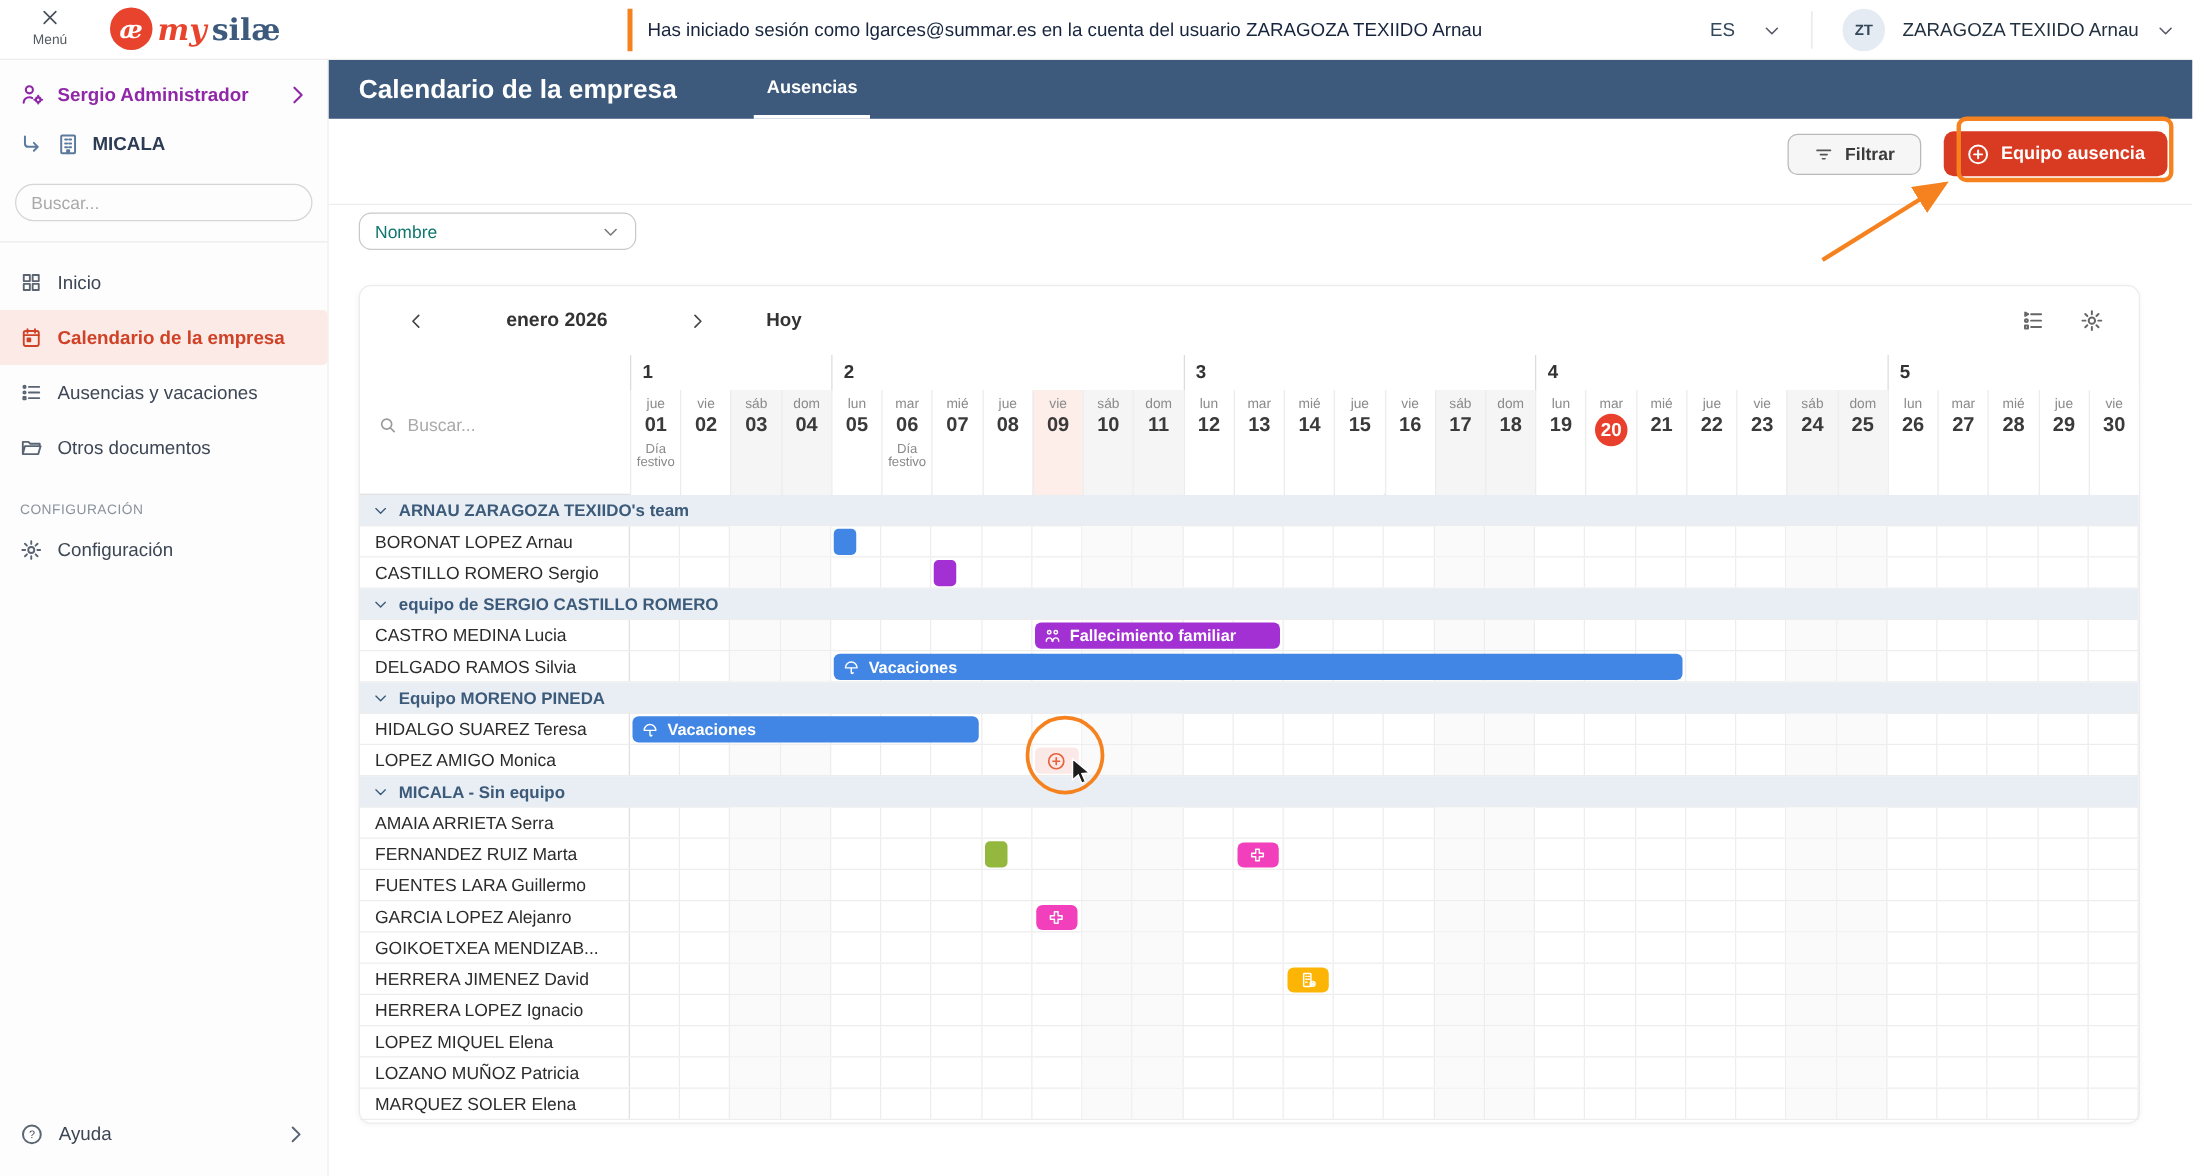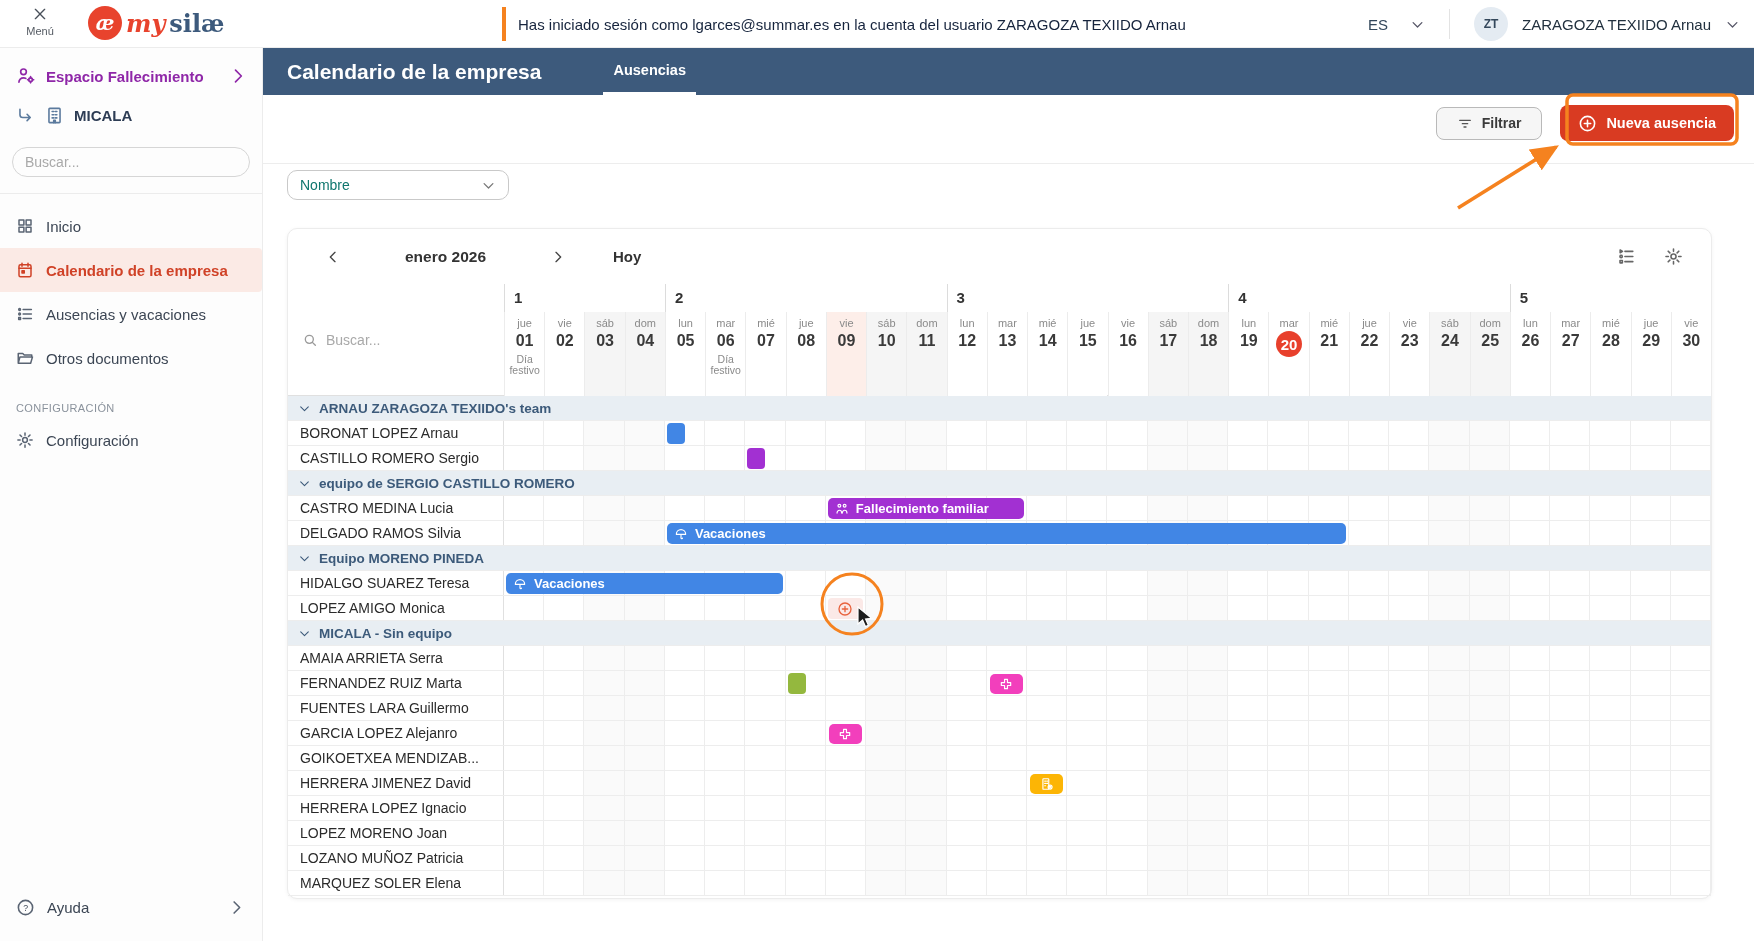--- a/index.html
+++ b/index.html
@@ -180,21 +180,21 @@
   <div class="sidebar">
     <div class="ws-row">
       <span class="icn">
           <svg viewBox="0 0 24 24" stroke="currentColor">
             <circle cx="9" cy="7" r="3.4"></circle>
             <path d="M3.5 19.5c0-3.2 2.4-5.3 5.5-5.3 1 0 2 .2 2.8.7"></path>
             <circle cx="17.5" cy="16.5" r="2.2"></circle>
             <path d="M17.5 12.8v1.5 M17.5 18.7v1.5 M13.8 16.5h1.5 M19.7 16.5h1.5"></path>
           </svg>
         </span>
-      <span class="lbl">Espacio Fallecimiento</span>
+      <span class="lbl">Sergio Administrador</span>
       <span class="chev icn">
           <svg viewBox="0 0 24 24" stroke="currentColor">
             <path d="M9 5 L16 12 L9 19"></path>
           </svg>
         </span>
     </div>
     <div class="co-row">
       <span class="icn">
           <svg viewBox="0 0 24 24" stroke="currentColor">
             <path d="M5 4v7c0 2.2 1.3 3.5 3.5 3.5H18 M14 10.5 L18 14.5 L14 18.5"></path>
@@ -295,21 +295,21 @@
           </span>
         <span>Filtrar</span>
       </div>
       <div class="btn btn-new">
         <span class="icn">
             <svg viewBox="0 0 24 24" stroke="currentColor">
               <circle cx="12" cy="12" r="9"></circle>
               <path d="M12 8v8 M8 12h8"></path>
             </svg>
           </span>
-        <span>Nueva ausencia</span>
+        <span>Equipo ausencia</span>
       </div>
     </div>
     <div class="main-div"></div>
     <div class="name-select">
       <span class="ph">Nombre</span>
       <span class="icn">
           <svg viewBox="0 0 24 24" stroke="currentColor">
             <path d="M5 9 L12 16 L19 9"></path>
           </svg>
         </span>
@@ -1035,21 +1035,21 @@
             <div class="body-cell" style="left:1020.6666666666667px;width:40.233333333333334px;"></div>
             <div class="body-cell" style="left:1060.9px;width:40.233333333333334px;"></div>
             <div class="body-cell" style="left:1101.1333333333332px;width:40.233333333333334px;"></div>
             <div class="body-cell weekend" style="left:1141.3666666666668px;width:40.233333333333334px;"></div>
             <div class="body-cell weekend" style="left:1181.6px;width:40.233333333333334px;"></div>
             <div class="body-cell" style="left:1221.8333333333335px;width:40.233333333333334px;"></div>
             <div class="body-cell" style="left:1262.0666666666666px;width:40.233333333333334px;"></div>
             <div class="body-cell" style="left:1302.3px;width:40.233333333333334px;"></div>
             <div class="body-cell" style="left:1342.5333333333333px;width:40.233333333333334px;"></div>
             <div class="body-cell" style="left:1382.7666666666667px;width:40.233333333333334px;"></div>
-            <div class="person-name">LOPEZ MORENO Joan</div>
+            <div class="person-name">LOPEZ MIQUEL Elena</div>
           </div>
           <div class="cal-row">
             <div class="body-cell" style="left:216px;width:40.233333333333334px;"></div>
             <div class="body-cell" style="left:256.23333333333335px;width:40.233333333333334px;"></div>
             <div class="body-cell weekend" style="left:296.4666666666667px;width:40.233333333333334px;"></div>
             <div class="body-cell weekend" style="left:336.7px;width:40.233333333333334px;"></div>
             <div class="body-cell" style="left:376.93333333333334px;width:40.233333333333334px;"></div>
             <div class="body-cell" style="left:417.1666666666667px;width:40.233333333333334px;"></div>
             <div class="body-cell" style="left:457.4px;width:40.233333333333334px;"></div>
             <div class="body-cell" style="left:497.6333333333333px;width:40.233333333333334px;"></div>

